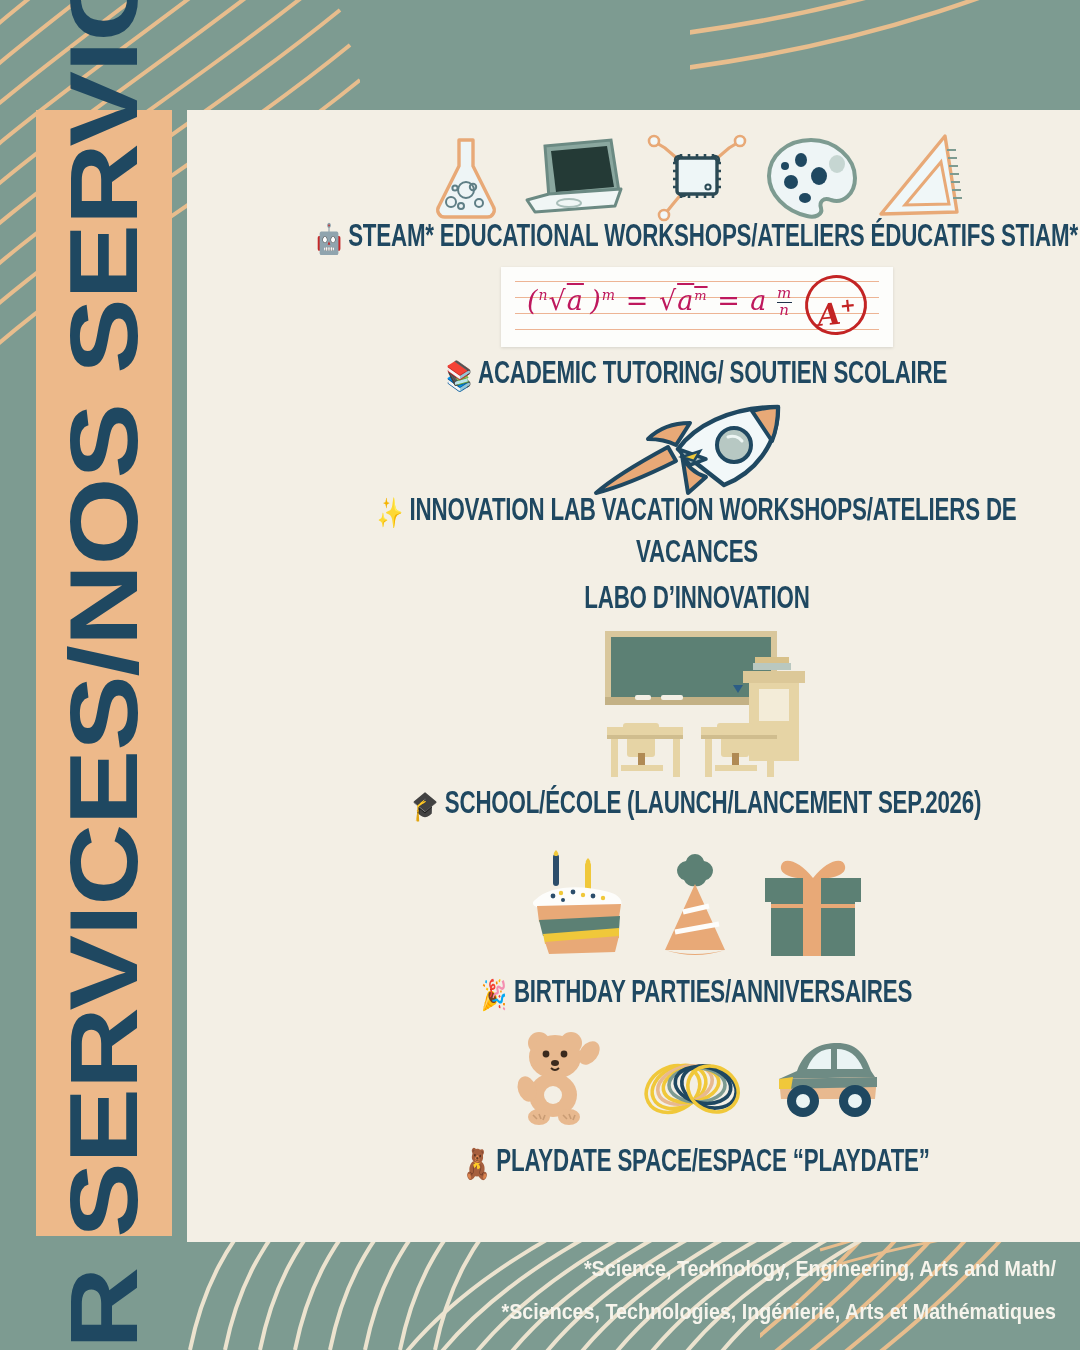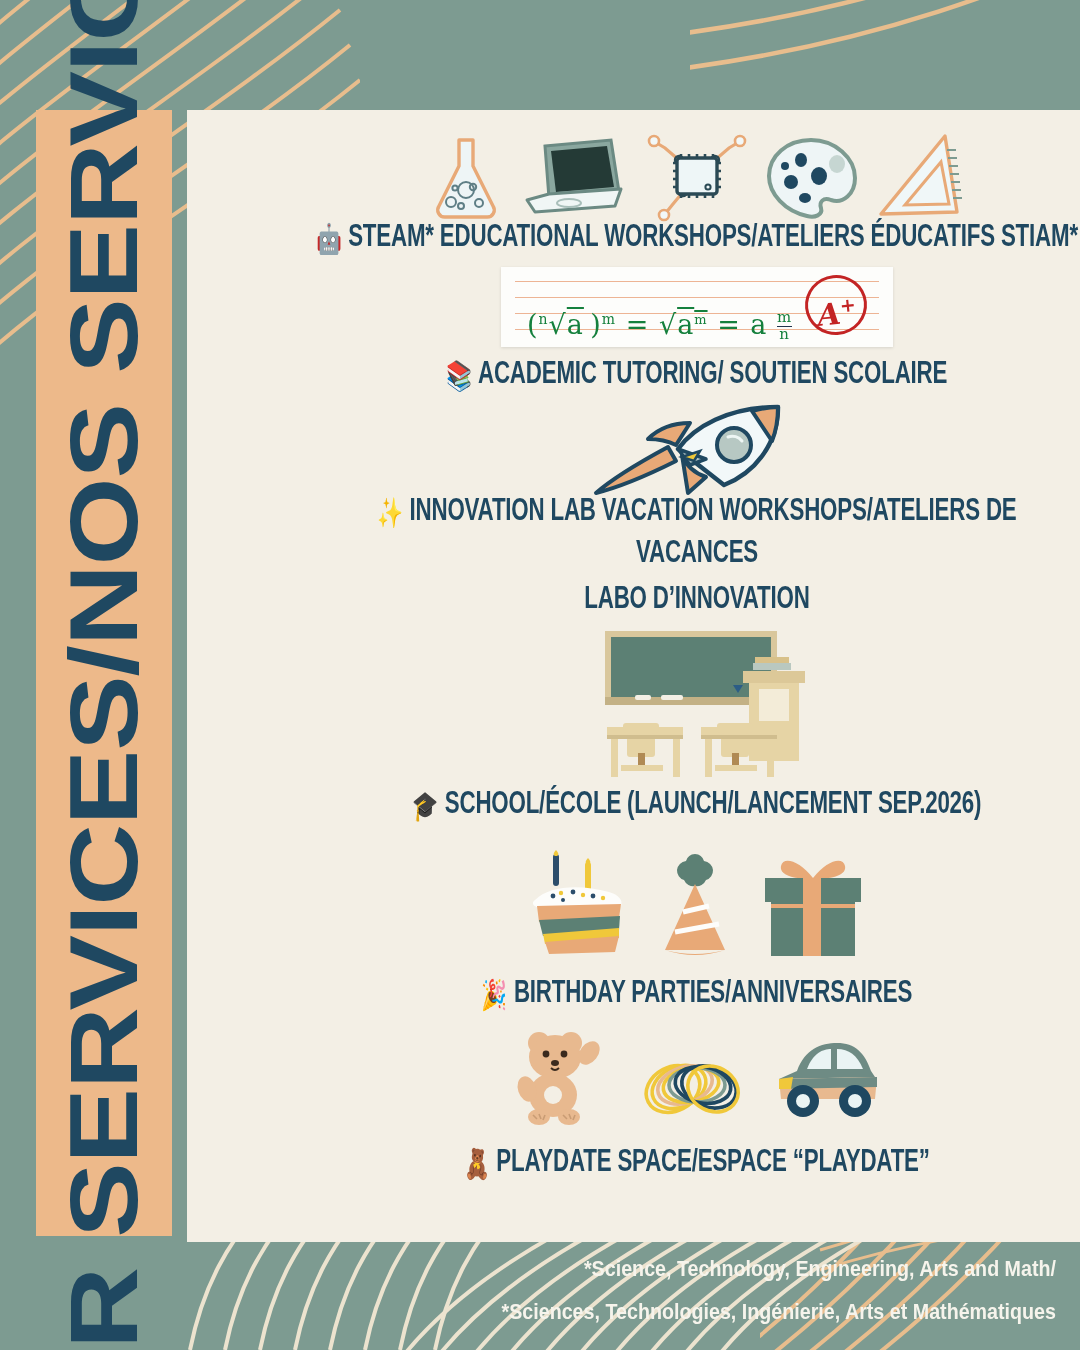--- a/index.html
+++ b/index.html
@@ -79,25 +79,25 @@
     background:#fdfdfb;
     box-shadow:0 1px 3px rgba(0,0,0,.12);
   }
   .paper .rule {
     position:absolute; left:14px; right:14px; height:1.4px;
     background:#e79b72; opacity:.75;
   }
   .paper .formula {
     position:absolute; left:26px; top:18px;
     font-family:"DejaVu Serif", serif;
+    font-style:italic;
     font-size:27px;
-    color:#15803d;
+    color:#be185d;
     letter-spacing:1px;
     white-space:nowrap;
-    margin-top:24px;
   }
   .paper .grade {
     position:absolute; right:26px; top:8px;
     width:62px; height:60px;
     border:3.5px solid #c32424;
     border-radius:50%;
     color:#c32424;
     font-family:"DejaVu Serif", serif;
     font-style:italic;
     font-weight:bold;

